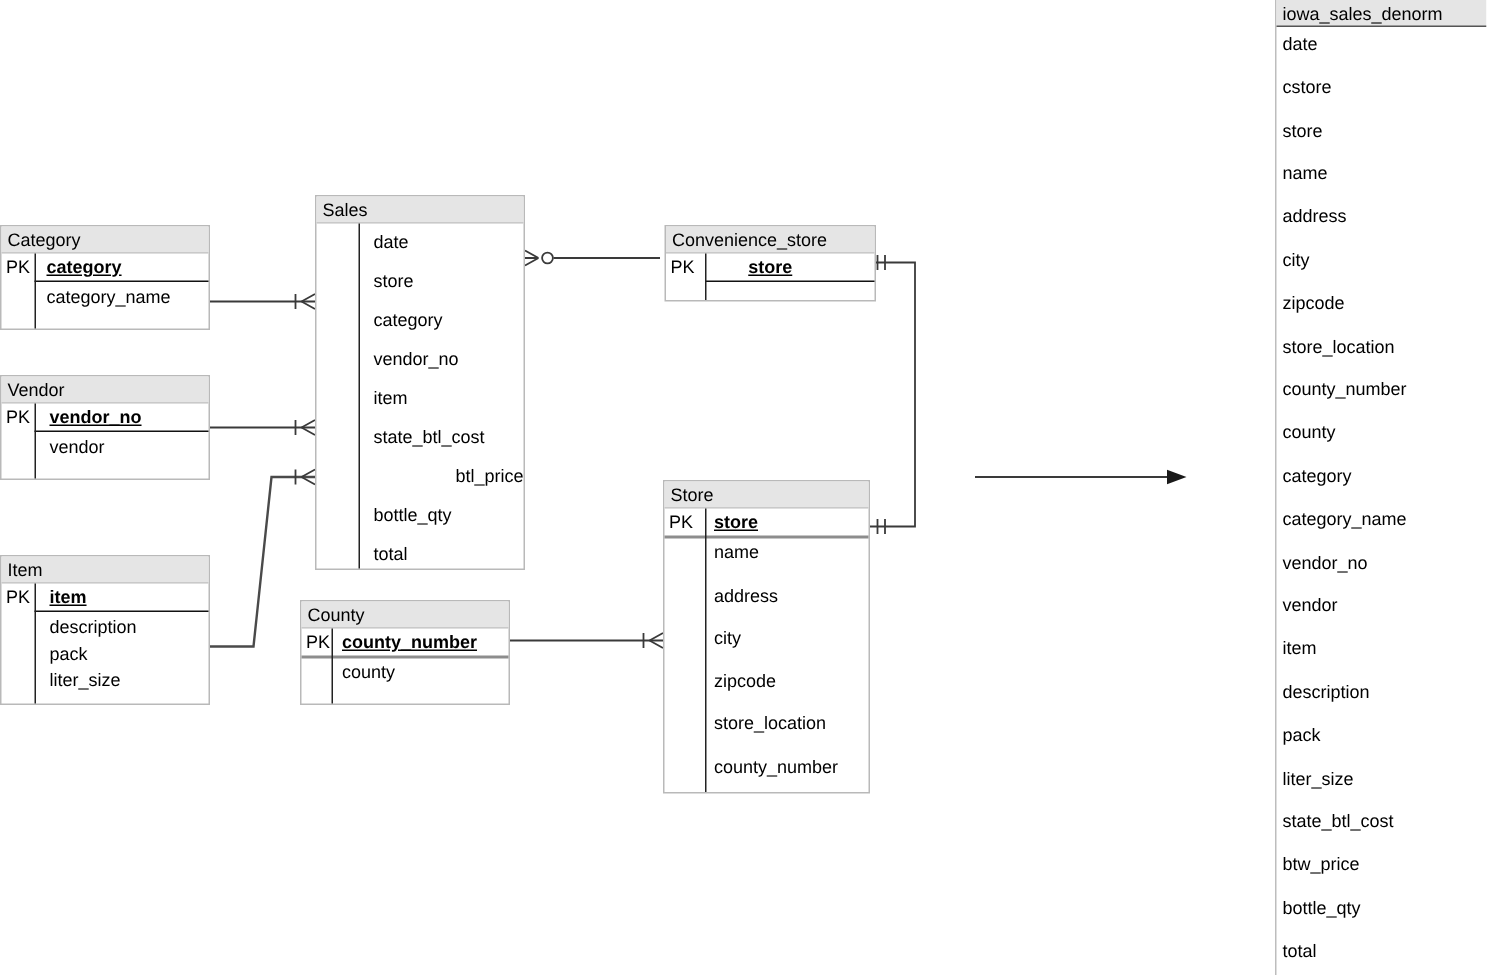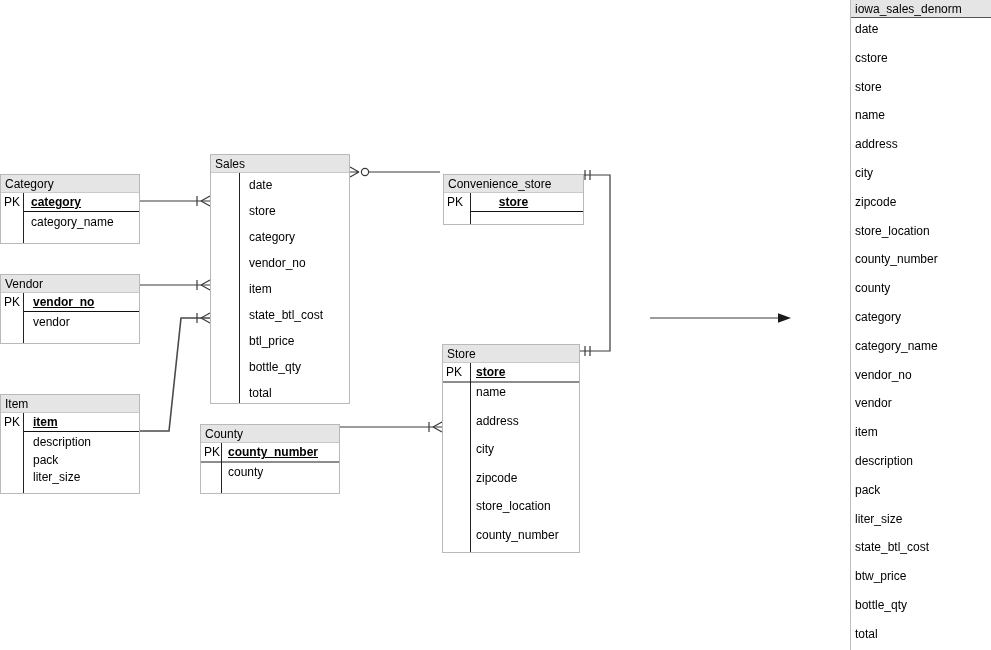--- a/index.html
+++ b/index.html
@@ -1,19 +1,19 @@
 <!DOCTYPE html>
 <html><head>
 <meta charset="utf-8">
 <style>
   html,body{margin:0;padding:0;background:#fff;}
   #canvas{position:relative;width:991px;height:650px;overflow:hidden;background:#ffffff;
           font-family:"Liberation Sans","DejaVu Sans",sans-serif;font-size:12px;color:#000;}
   #wires{position:absolute;left:0;top:0;width:991px;height:650px;}
-  .tbl{position:absolute;background:#fff;border:1px solid #b9b9b9;box-sizing:border-box;margin-top:24px;}
+  .tbl{position:absolute;background:#fff;border:1px solid #b9b9b9;box-sizing:border-box;}
   .tbl-head{height:18px;background:#e5e5e5;border-bottom:1px solid #c9c9c9;
             padding:2px 0 0 4px;box-sizing:border-box;white-space:nowrap;overflow:hidden;}
   .pk-row{position:relative;height:20px;box-sizing:border-box;text-decoration:underline;}
   .pk-cell{position:absolute;left:3px;top:2px;}
   .pk-field{position:absolute;top:2px;font-weight:bold;text-decoration:underline;white-space:nowrap;}
   .pk-field.center{left:0;right:0;text-align:center;}
   .sep{position:absolute;height:0;}
   .sep.black{border-top:1.4px solid #111;}
   .sep.gray{border-top:2px solid #8d8d8d;}
   .vline{position:absolute;width:0;border-left:1px solid #222;}
@@ -113,21 +113,21 @@
       <div class="tbl" style="left: 210px; top: 130px; width: 140px; height: 250px;">
         <div class="tbl-head">Sales</div>
         <div class="vline" style="left: 28px; top: 18px; bottom: 0px;"></div>
         <div class="tbl-body" style="top: 18px; padding-top: 3px;">
           <div class="field-row" style="height: 26px; padding-left: 38px;">date</div>
           <div class="field-row" style="height: 26px; padding-left: 38px;">store</div>
           <div class="field-row" style="height: 26px; padding-left: 38px;">category</div>
           <div class="field-row" style="height: 26px; padding-left: 38px;">vendor_no</div>
           <div class="field-row" style="height: 26px; padding-left: 38px;">item</div>
           <div class="field-row" style="height: 26px; padding-left: 38px;">state_btl_cost</div>
-          <div class="field-row" style="height: 26px; padding-left: 38px;">btl_price</div>
+          <div class="field-row" style="height: 26px; padding-left: 38px; text-align: right;">btl_price</div>
           <div class="field-row" style="height: 26px; padding-left: 38px;">bottle_qty</div>
           <div class="field-row" style="height: 26px; padding-left: 38px;">total</div>
         </div>
       </div>
       <div class="tbl" style="left: 443px; top: 150px; width: 141px; height: 51px;">
         <div class="tbl-head">Convenience_store</div>
         <div class="pk-row">
           <span class="pk-cell">PK</span>
           <span class="pk-field center">store</span>
         </div>

